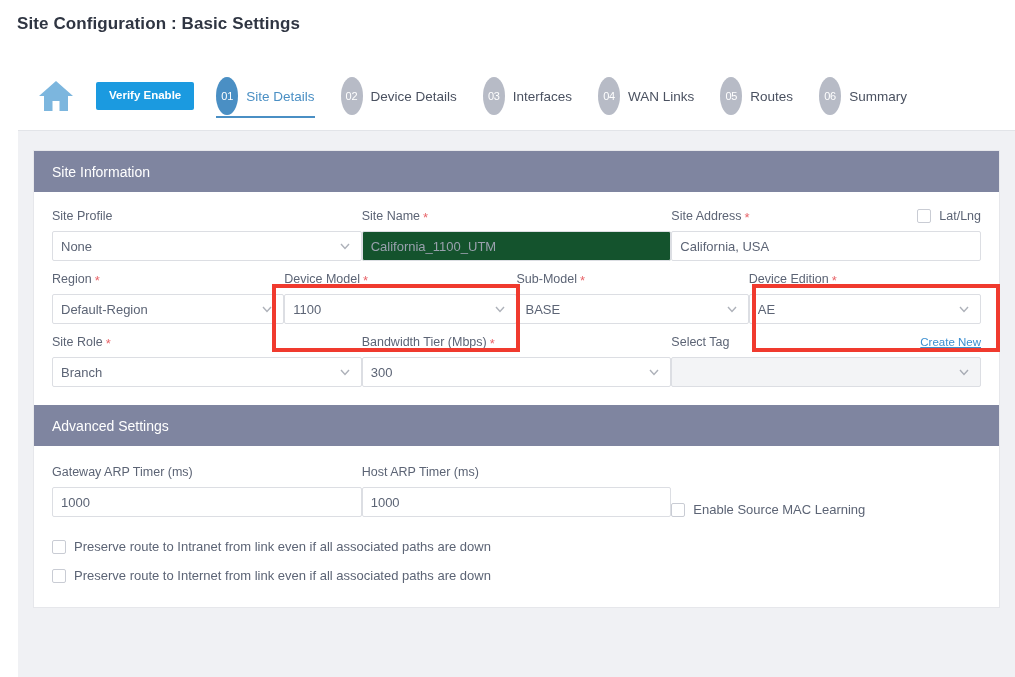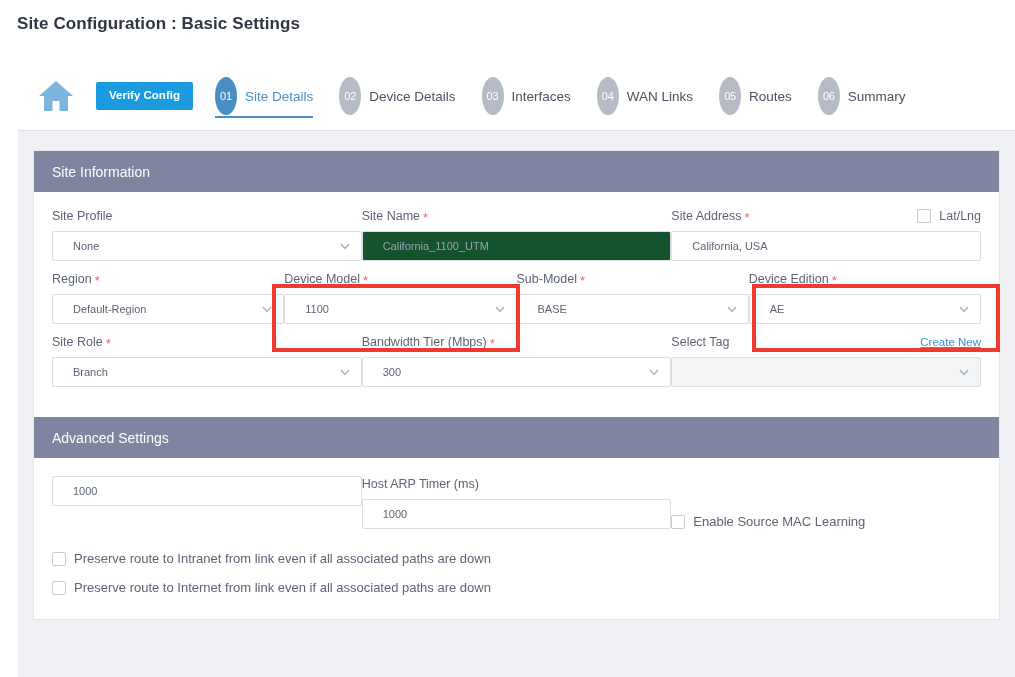--- a/index.html
+++ b/index.html
@@ -163,23 +163,23 @@
     position: relative;
     top: 1px;
   }
   .control {
     height: 30px;
     border: 1px solid #dcdee3;
     border-radius: 2px;
     background: #ffffff;
     display: flex;
     align-items: center;
-    padding: 0 10px 0 20px;
-    box-sizing: border-box;
-    font-size: 11px;
+    padding: 0 10px 0 8px;
+    box-sizing: border-box;
+    font-size: 13px;
     color: #5c6475;
     position: relative;
     cursor: pointer;
   }
   .control .val {
     flex: 1 1 auto;
     white-space: nowrap;
     overflow: hidden;
     text-overflow: ellipsis;
   }
@@ -260,21 +260,21 @@
 <body>
 
 <div class="page-title">Site Configuration : Basic Settings</div>
 
 <div class="wizard">
 
   <svg class="home-icon" viewBox="0 0 36 34">
     <path d="M18 2 L35 17 L30 17 L30 32 L21.5 32 L21.5 22 L14.5 22 L14.5 32 L6 32 L6 17 L1 17 Z" fill="#7cb6de"></path>
   </svg>
 
-  <button class="verify-btn">Verify Config</button>
+  <button class="verify-btn">Verify Enable</button>
 
   <div class="step active">
     <span class="badge">01</span>
     <span class="label">Site Details</span>
   </div>
 
   <div class="step">
     <span class="badge">02</span>
     <span class="label">Device Details</span>
   </div>
@@ -396,21 +396,21 @@
           </div>
           <div class="control">
             <span class="val">AE</span>
             <svg class="caret" viewBox="0 0 12 12">
               <path d="M2 4 L6 8.5 L10 4" fill="none" stroke="#6b7280" stroke-width="1.4"></path>
             </svg>
           </div>
         </div>
       </div>
 
-      <div class="form-row" style="margin-bottom:12px">
+      <div class="form-row" style="margin-bottom:0">
 
         <div class="field">
           <div class="field-label">
             <span>Site Role</span>
               <span class="req">*</span>
           </div>
           <div class="control">
             <span class="val">Branch</span>
             <svg class="caret" viewBox="0 0 12 12">
               <path d="M2 4 L6 8.5 L10 4" fill="none" stroke="#6b7280" stroke-width="1.4"></path>
@@ -449,20 +449,23 @@
 
     </div>
 
     <div class="section-header">Advanced Settings</div>
 
     <div class="section-body" style="padding-top:18px;padding-bottom:10px">
 
       <div class="form-row" style="margin-bottom:0">
 
         <div class="field">
+          <div class="field-label">
+            <span>Gateway ARP Timer (ms)</span>
+          </div>
           <div class="control">
             <span class="val">1000</span>
           </div>
         </div>
 
         <div class="field">
           <div class="field-label">
             <span>Host ARP Timer (ms)</span>
           </div>
           <div class="control">

